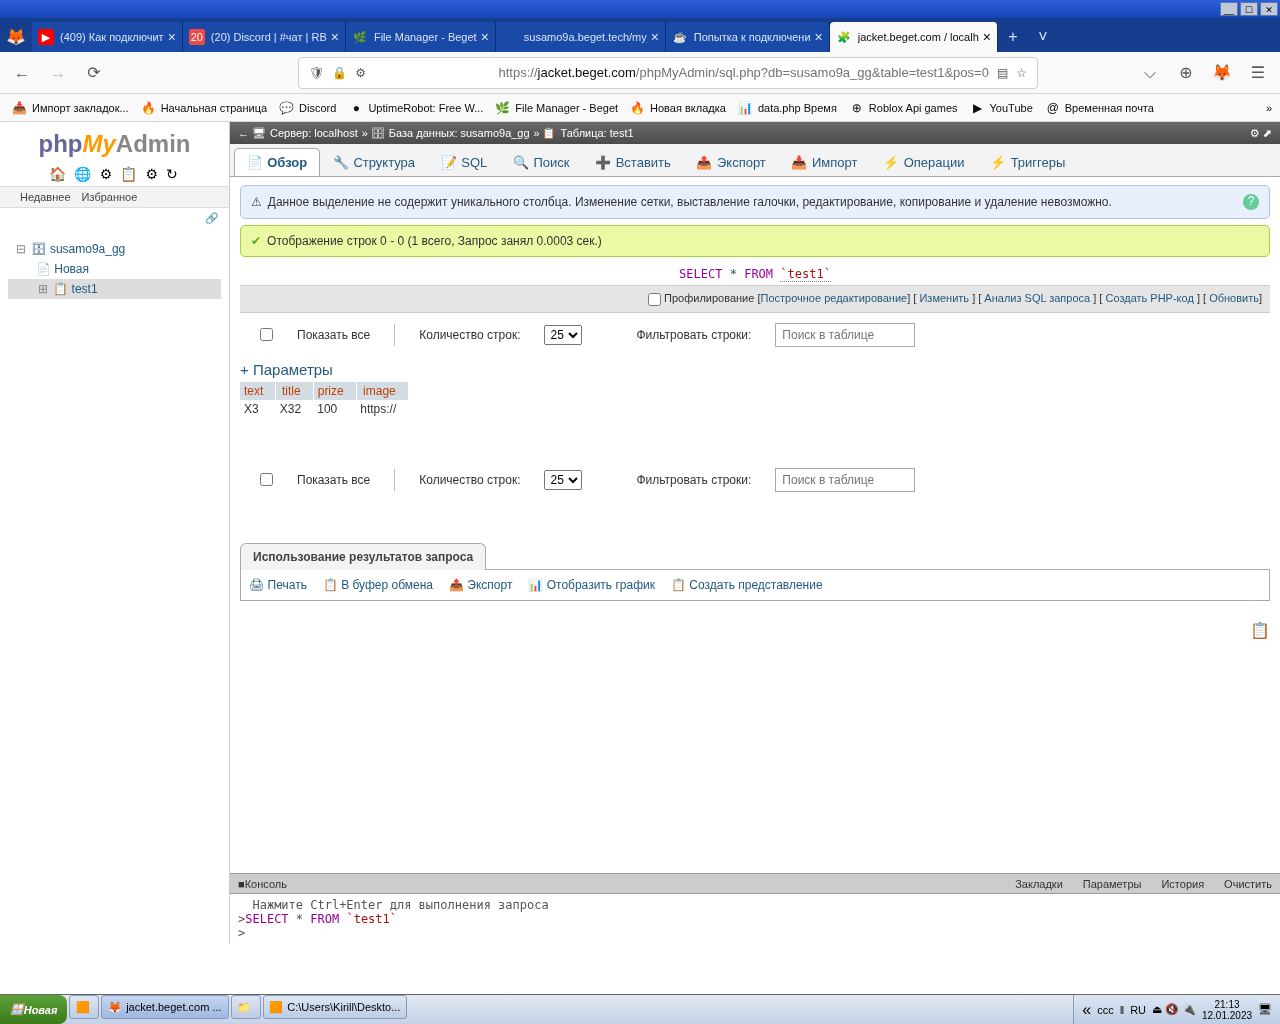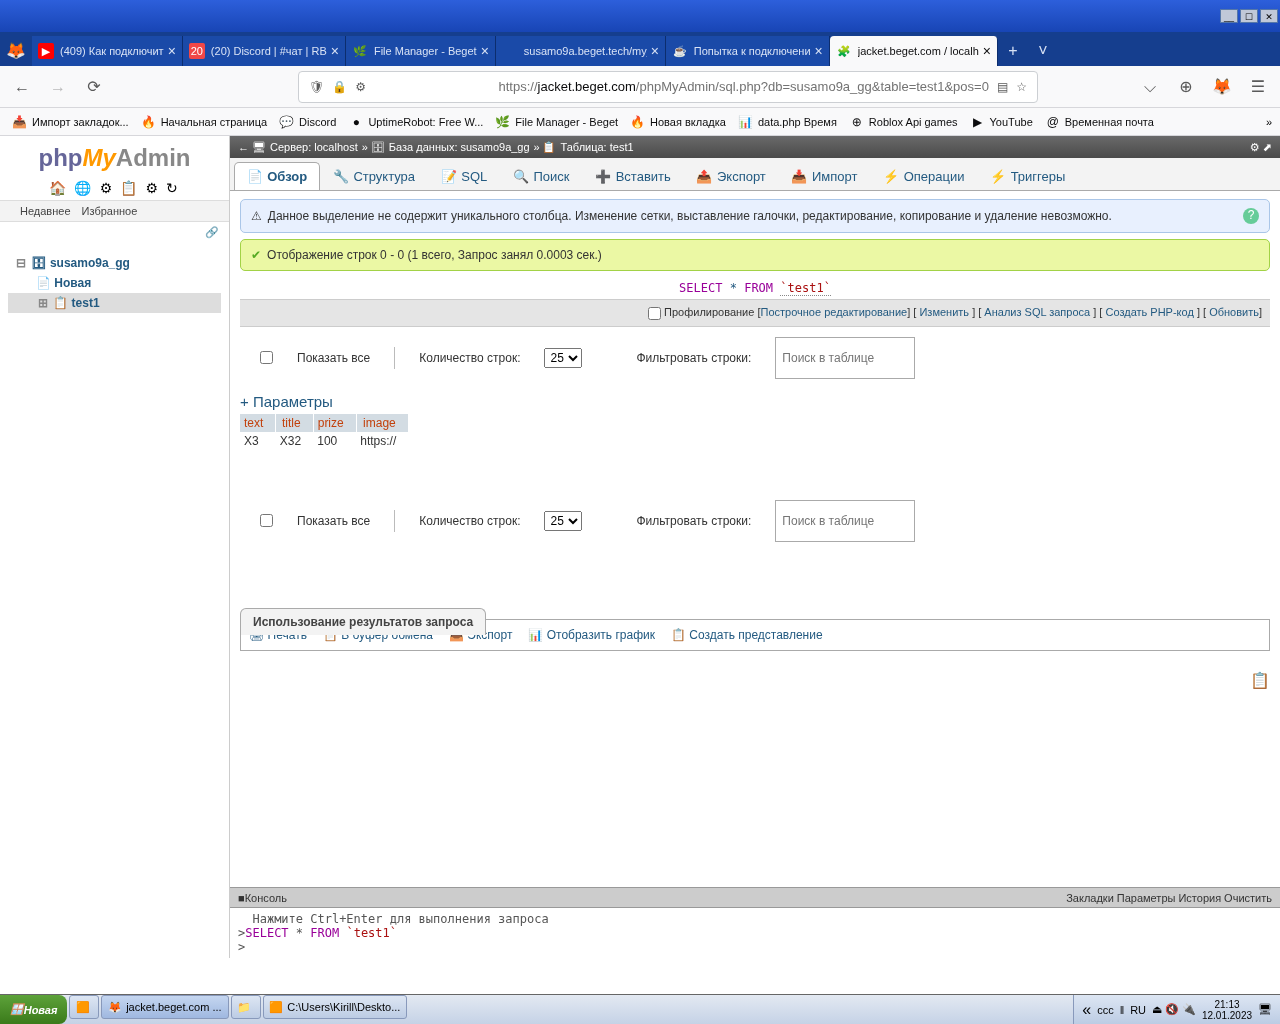--- a/index.html
+++ b/index.html
@@ -1,18 +1,18 @@
 <!DOCTYPE html>
 <html><head>
 <meta charset="utf-8">
 <style>
 * { margin: 0; padding: 0; box-sizing: border-box; }
 body { font-family: sans-serif; font-size: 12px; background: #fff; width: 1280px; height: 1024px; overflow: hidden; position: relative; }
 
-.titlebar { background: linear-gradient(#2d5fdb, #1845b5); height: 32px; display: flex; justify-content: flex-end; align-items: center; padding-right: 2px; }
+.titlebar { background: linear-gradient(#2d5fdb, #1845b5); height: 18px; display: flex; justify-content: flex-end; align-items: center; padding-right: 2px; }
 .titlebar span { width: 18px; height: 14px; background: #c0c8d8; margin-left: 2px; font-size: 9px; text-align: center; line-height: 14px; border: 1px solid #5577aa; font-family: Arial; }
 
 .tab-strip { background: #153e8e; height: 34px; display: flex; align-items: flex-end; padding-top: 4px; }
 .browser-tab { height: 30px; background: #1a4aa8; color: #d8e2f5; font-size: 11px; padding: 0 6px; display: flex; align-items: center; max-width: 170px; min-width: 140px; border-right: 1px solid #0c2d6e; overflow: hidden; white-space: nowrap; position: relative; }
 .browser-tab.active { background: #f9f9fa; color: #0c0c0d; border-radius: 4px 4px 0 0; }
 .browser-tab .close { margin-left: auto; padding-left: 4px; font-size: 14px; }
 .browser-tab .favicon { width: 16px; height: 16px; margin-right: 6px; flex-shrink: 0; display: inline-flex; align-items: center; justify-content: center; font-size: 11px; }
 .tab-add { color: #d8e2f5; width: 30px; text-align: center; font-size: 16px; line-height: 30px; }
 
 .nav-toolbar { background: #f9f9fa; height: 42px; display: flex; align-items: center; padding: 0 10px; gap: 12px; border-bottom: 1px solid #d7d7db; }
@@ -29,21 +29,21 @@
 .pma-left { width: 230px; background: #fff; border-right: 1px solid #ccc; }
 .pma-logo { text-align: center; padding: 8px 0 4px; font-size: 24px; font-weight: bold; font-family: sans-serif; }
 .pma-logo .php { color: #666699; }
 .pma-logo .my { color: #ff9900; font-style: italic; }
 .pma-logo .admin { color: #888; }
 .pma-icons { text-align: center; padding: 4px 0; font-size: 14px; letter-spacing: 2px; }
 .pma-tabs-left { background: #f3f3f3; border-top: 1px solid #ddd; border-bottom: 1px solid #ddd; padding: 4px 16px; font-size: 11px; color: #444; }
 .pma-tabs-left span { padding: 2px 4px; }
 .tree { padding: 10px 8px; font-size: 12px; color: #235a81; line-height: 20px; }
 .tree-icon { display: inline-block; width: 14px; text-align: center; color: #888; }
-.tree-item { padding-left: 6px; font-weight: bold; }
+.tree-item { padding-left: 6px; }
 .tree-item.child { padding-left: 28px; }
 .tree-item.sel { background: #ddd; }
 
 .pma-right { flex: 1; display: flex; flex-direction: column; overflow: hidden; }
 .breadcrumb { background: linear-gradient(#6a6a6a, #4a4a4a); color: #fff; height: 22px; display: flex; align-items: center; padding: 0 8px; font-size: 11px; gap: 4px; }
 .breadcrumb a { color: #fff; }
 
 .topmenu { background: #f3f3f3; border-bottom: 1px solid #aaa; display: flex; height: 33px; align-items: flex-end; padding: 0 4px; }
 .topmenu .tab { padding: 6px 12px; color: #235a81; font-size: 13px; display: flex; align-items: center; gap: 4px; border: 1px solid transparent; border-bottom: none; }
 .topmenu .tab.active { background: #fff; border-color: #aaa; border-radius: 5px 5px 0 0; font-weight: bold; color: #235a81; }
@@ -55,35 +55,35 @@
 
 .sql-box { font-family: monospace; font-size: 12px; color: #235a81; padding: 4px 0; text-align: center; }
 .sql-box .kw { color: #909; }
 
 .linkbar { background: #e5e5e5; border-bottom: 1px solid #ccc; border-top: 1px solid #ccc; padding: 6px 8px; font-size: 11px; text-align: right; color: #333; }
 .linkbar a { color: #235a81; }
 .linkbar input[type=checkbox] { vertical-align: middle; }
 
 .ctrl-row { display: flex; align-items: center; gap: 24px; padding: 10px 20px; font-size: 12px; color: #333; }
 .ctrl-row select { font-size: 12px; padding: 1px; }
-.ctrl-row input[type=text] { border: 1px solid #aaa; padding: 13px 6px; width: 140px; font-size: 12px; }
+.ctrl-row input[type=text] { border: 1px solid #aaa; padding: 4px 6px; width: 140px; font-size: 12px; }
 .vdiv { border-left: 1px solid #bbb; height: 22px; }
 
 .options-link { color: #235a81; font-size: 15px; padding: 4px 0; }
 
 table.data { border-collapse: collapse; font-size: 12px; color: #333; }
 table.data th { background: #d3dce3; text-align: right; padding: 2px 12px 2px 4px; border-right: 1px solid #fff; font-weight: normal; color: #c2410c; }
 table.data td { padding: 2px 12px 2px 4px; margin-top: 24px; }
 
 .query-ops { margin-top: 40px; }
-.query-ops .fieldset-title { display: inline-block; background: #f3f3f3; border: 1px solid #aaa; border-bottom: none; border-radius: 6px 6px 0 0; padding: 6px 12px; font-size: 12px; font-weight: bold; color: #444; position: relative; top: 16px; }
+.query-ops .fieldset-title { display: inline-block; background: #f3f3f3; border: 1px solid #aaa; border-bottom: none; border-radius: 6px 6px 0 0; padding: 6px 12px; font-size: 12px; font-weight: bold; color: #444; position: relative; top: 1px; }
 .query-ops .ops-row { border: 1px solid #aaa; padding: 8px; display: flex; gap: 16px; font-size: 12px; color: #235a81; }
 
 .console-bar { background: #ccc; border-top: 1px solid #999; height: 20px; display: flex; align-items: center; padding: 0 8px; font-size: 11px; color: #333; }
-.console-bar .right { margin-left: auto; display: flex; gap: 3px; }
+.console-bar .right { margin-left: auto; display: flex; gap: 20px; }
 .console-body { background: #fff; border-top: 1px solid #999; font-family: monospace; font-size: 12px; padding: 4px 8px; color: #555; }
 .console-body .kw { color: #909; }
 .console-body .str { color: #a11; }
 
 .taskbar { position: absolute; bottom: 0; left: 0; right: 0; height: 30px; background: linear-gradient(#e3e9f2, #c5d2e6); border-top: 1px solid #666; display: flex; align-items: center; font-size: 11px; }
 .task-start { background: linear-gradient(#5da23a, #3a7a1a); color: #fff; padding: 0 10px; height: 100%; display: flex; align-items: center; font-weight: bold; font-style: italic; border-radius: 0 8px 8px 0; }
 .task-item { background: linear-gradient(#dde6f3, #bccce4); border: 1px solid #8899bb; height: 24px; display: flex; align-items: center; padding: 0 6px; margin-left: 2px; gap: 4px; min-width: 100px; border-radius: 3px; }
 .task-item.active { background: linear-gradient(#c5d6f0, #9fb8e0); }
 .tray { margin-left: auto; background: linear-gradient(#dde6f3, #bccce4); height: 100%; display: flex; align-items: center; padding: 0 8px; gap: 6px; border-left: 1px solid #8899bb; }
 .tray .clock { font-size: 10px; line-height: 11px; text-align: center; }

